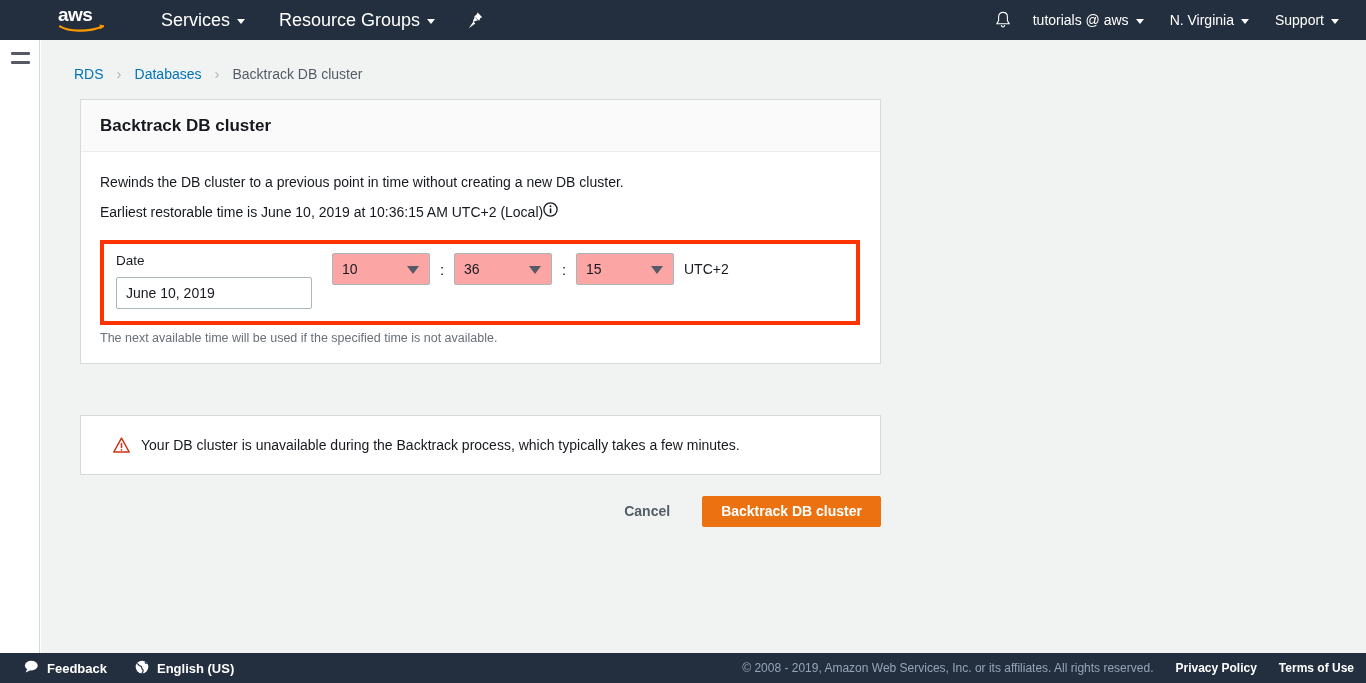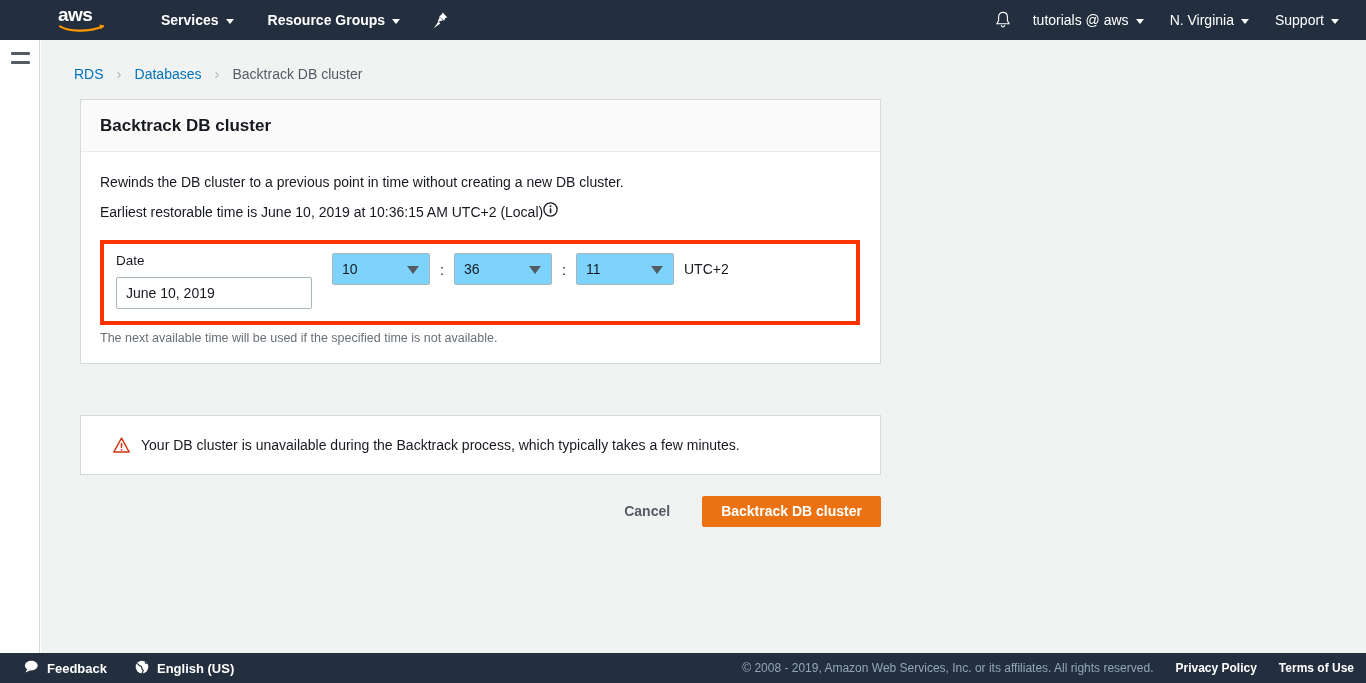--- a/index.html
+++ b/index.html
@@ -25,21 +25,21 @@
   .aws-logo .aws-word {
     color: #ffffff; font-size: 19px; font-weight: 700;
     letter-spacing: -0.5px; line-height: 19px;
     font-family: "Liberation Sans", sans-serif;
   }
   .aws-logo .aws-smile {
     position: absolute; left: 1px; top: 18px;
     width: 46px; height: 9px;
   }
   .nav-item {
-    color: #ffffff; font-size: 14px; font-weight: 700;
+    color: #ffffff; font-size: 18px; font-weight: 400;
     display: flex; align-items: center; gap: 7px;
     height: 40px; padding: 0 11px;
     cursor: pointer; white-space: nowrap;
   }
   #nav-services { margin-left: 40px; }
   #nav-resource-groups { margin-left: 12px; }
   .caret-down {
     display: inline-block;
     width: 0; height: 0;
     border-left: 4px solid transparent;
@@ -153,21 +153,21 @@
     outline: none;
   }
   #time-group { margin-left: 20px; }
   .time-row { display: flex; align-items: center; }
   .time-select-wrap {
     position: relative; width: 98px; height: 32px;
   }
   .time-select {
     width: 98px; height: 32px;
     border: 1px solid #aab7b8; border-radius: 2px;
-    background: #7dd3fc; color: #16191f;
+    background: #fca5a5; color: #16191f;
     font-size: 14px; font-family: "Liberation Sans", sans-serif;
     padding: 0 9px;
     display: flex; align-items: center;
     cursor: pointer;
   }
   .select-caret {
     position: absolute; right: 11px; top: 13px;
     width: 0; height: 0;
     border-left: 6px solid transparent;
     border-right: 6px solid transparent;
@@ -354,21 +354,21 @@
               <div class="time-select">
                 <span>36</span>
               </div>
               <span class="select-caret"></span>
             </div>
 
             <span class="colon-sep">:</span>
 
             <div class="time-select-wrap">
               <div class="time-select">
-                <span>11</span>
+                <span>15</span>
               </div>
               <span class="select-caret"></span>
             </div>
 
             <span class="tz-label">UTC+2</span>
           </div>
         </div>
       </div>
 
       <div id="hint-text">The next available time will be used if the specified time is not available.</div>

